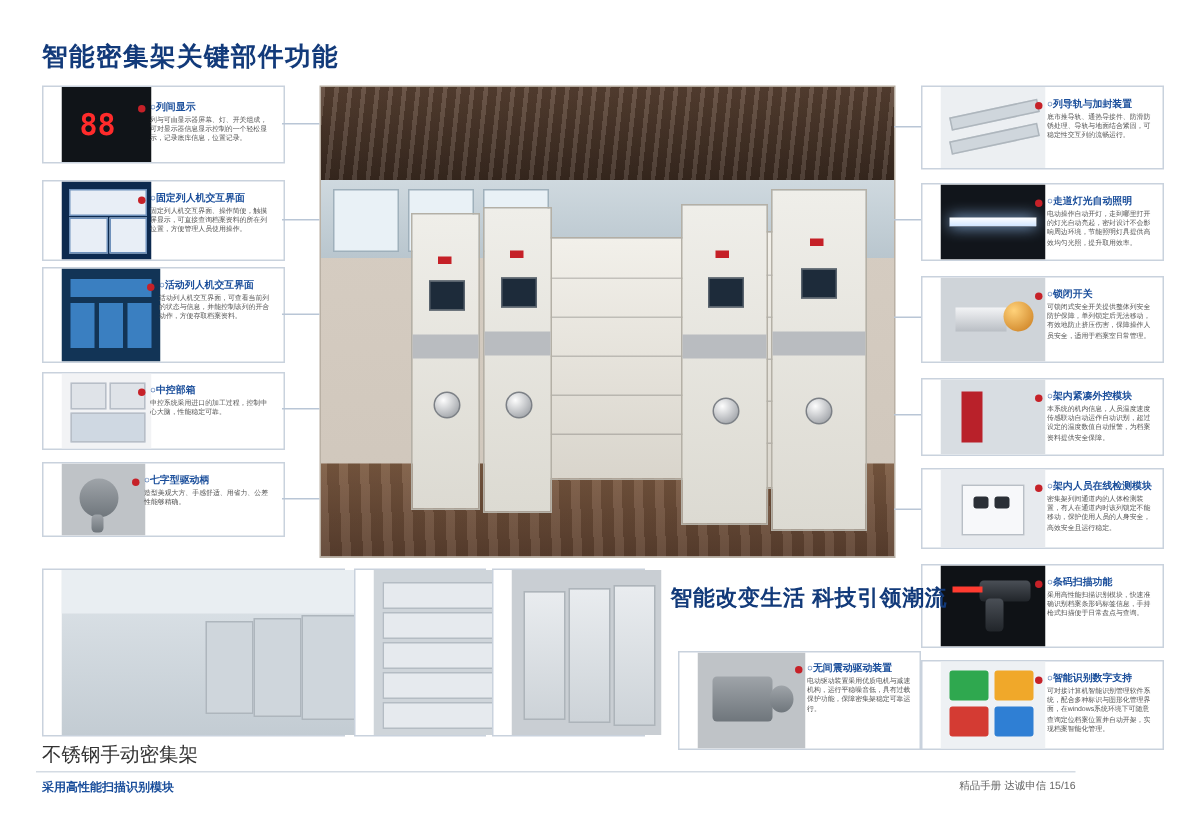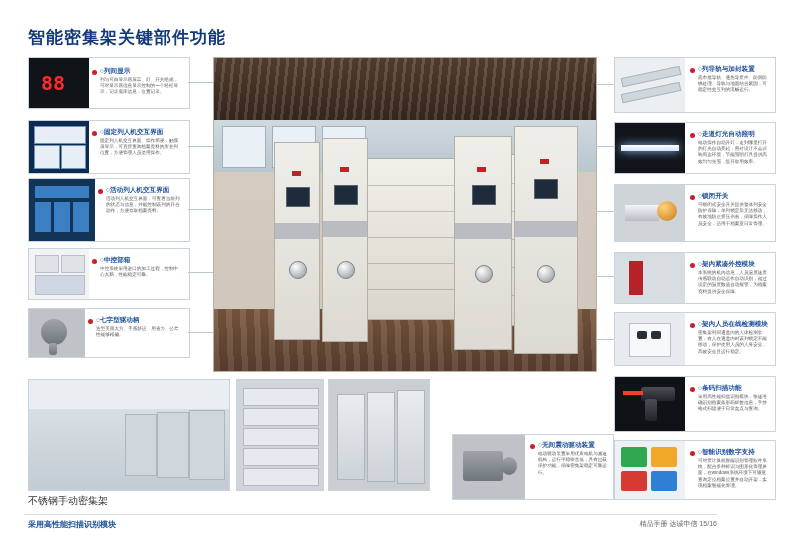--- a/index.html
+++ b/index.html
@@ -45,21 +45,21 @@
   .cab .panel{position:absolute;width:22px;height:18px;background:#1d2b3a;border:1px solid #59636d;}
   .cab .hw{position:absolute;width:16px;height:16px;border-radius:50%;
     background:radial-gradient(circle at 35% 30%,#fdfdfd,#8e9298);border:1px solid #7c8086;}
   .red-dot{position:absolute;width:9px;height:5px;background:#c52027;}
 
   
   .card{
     position:absolute;background:#ffffff;border:1px solid #c9d2dd;
     box-shadow:0 0 0 1px rgba(255,255,255,.6) inset;
   }
-  .thumb{position:absolute;left:0;top:0;overflow:hidden;}
+  .thumb{position:absolute;left:12px;top:0;overflow:hidden;}
   .ttl{position:absolute;font-size:6.6px;color:#1a4e9b;font-weight:bold;white-space:nowrap;}
   .desc{position:absolute;font-size:4.6px;color:#555;line-height:6.2px;}
   .bullet{position:absolute;width:5px;height:5px;border-radius:50%;background:#c62128;}
 
   .lead{position:absolute;background:#b9c6d6;height:1px;}
 
   
   .led{width:100%;height:100%;background:#101418;position:relative;}
   .led .seg{position:absolute;top:50%;transform:translateY(-50%);
     font-family:"DejaVu Sans Mono",monospace;color:#ff2b2b;font-weight:bold;}
@@ -91,21 +91,21 @@
   .panelK .tile{position:absolute;border-radius:2px;}
   .roomL{width:100%;height:100%;background:linear-gradient(#dfe5ea,#c3ccd3);position:relative;}
   .roomL .ceil{position:absolute;left:0;top:0;width:100%;height:26%;background:#e9eef2;}
   .roomL .shelf{position:absolute;background:#cfd6dc;border:1px solid #aeb6bd;}
   .roomM{width:100%;height:100%;background:#cfd5da;position:relative;}
   .roomM .row{position:absolute;background:#e6eaee;border:1px solid #b4bcc3;}
   .roomN{width:100%;height:100%;background:#c9ced3;position:relative;}
   .roomN .cab{position:absolute;background:linear-gradient(#e9ecef,#cdd3d8);border:1px solid #adb4ba;}
 
   
-  .cap-bottom{position:absolute;left:28px;top:494px;font-size:10px;color:#333;}
+  .cap-bottom{position:absolute;left:28px;top:494px;font-size:13px;color:#333;}
   .slogan{position:absolute;left:447px;top:389px;font-size:14.5px;font-weight:bold;color:#123a7a;letter-spacing:.5px;}
   .company{position:absolute;left:28px;top:519px;font-size:8px;color:#1a4e9b;font-weight:bold;}
   .footer-right{position:absolute;right:24px;top:519px;font-size:7px;color:#666;}
   .footer-rule{position:absolute;left:24px;right:24px;top:514px;height:1px;background:#d4dbe3;}
 </style>
 </head>
 <body>
 
 <div class="page">
 
@@ -348,20 +348,21 @@
   <div class="card" style="left:328px;top:379px;width:100px;height:110px;">
     <div class="thumb" style="width:100px;height:110px;">
       <div class="roomN">
         <div class="cab" style="left:8px;top:14px;width:26px;height:84px;"></div>
         <div class="cab" style="left:38px;top:12px;width:26px;height:88px;"></div>
         <div class="cab" style="left:68px;top:10px;width:26px;height:92px;"></div>
       </div>
     </div>
   </div>
 
+  <div class="slogan">智能改变生活 科技引领潮流</div>
 
   <div class="card" style="left:452px;top:434px;width:160px;height:64px;">
     <div class="thumb" style="width:72px;height:64px;">
       <div class="motorD">
         <div class="body" style="left:10px;top:16px;width:40px;height:30px;"></div>
         <div class="body" style="left:48px;top:22px;width:16px;height:18px;border-radius:50%;"></div>
       </div>
     </div>
   </div>
   <div class="bullet" style="left:530px;top:444px;"></div>

